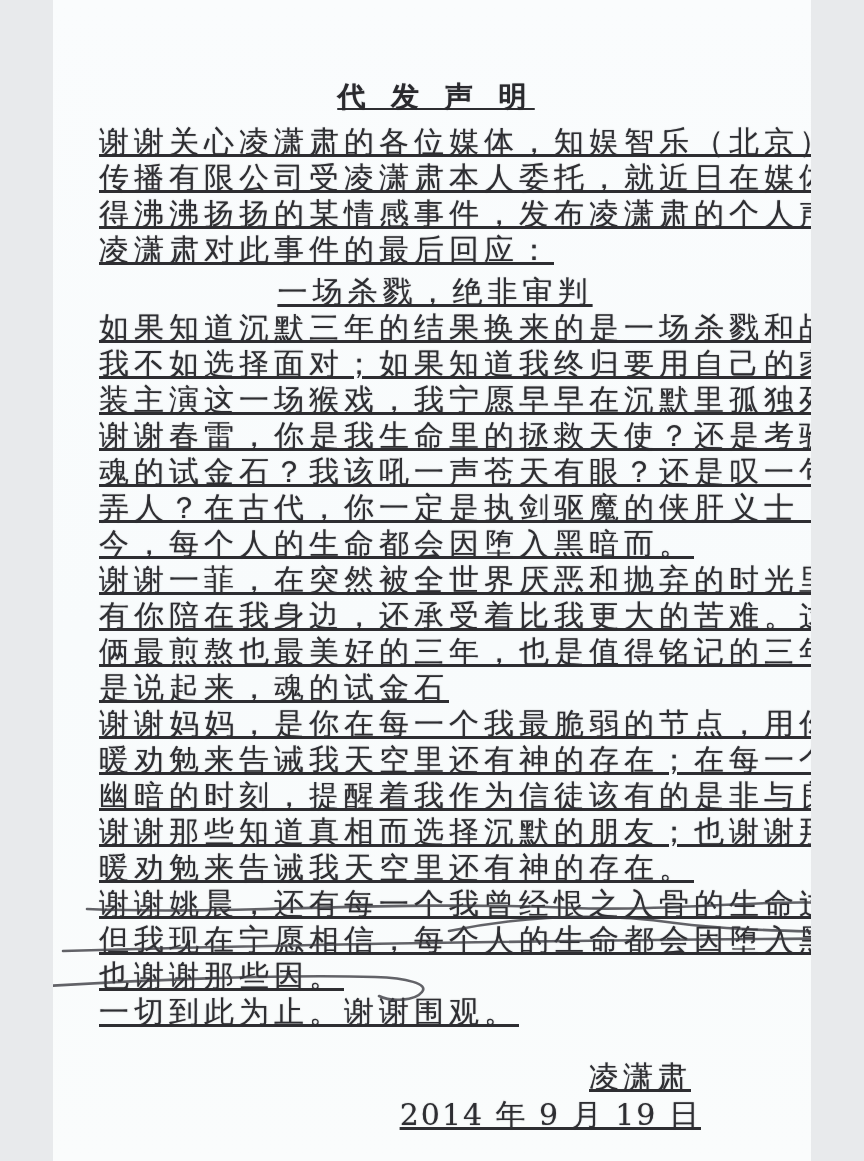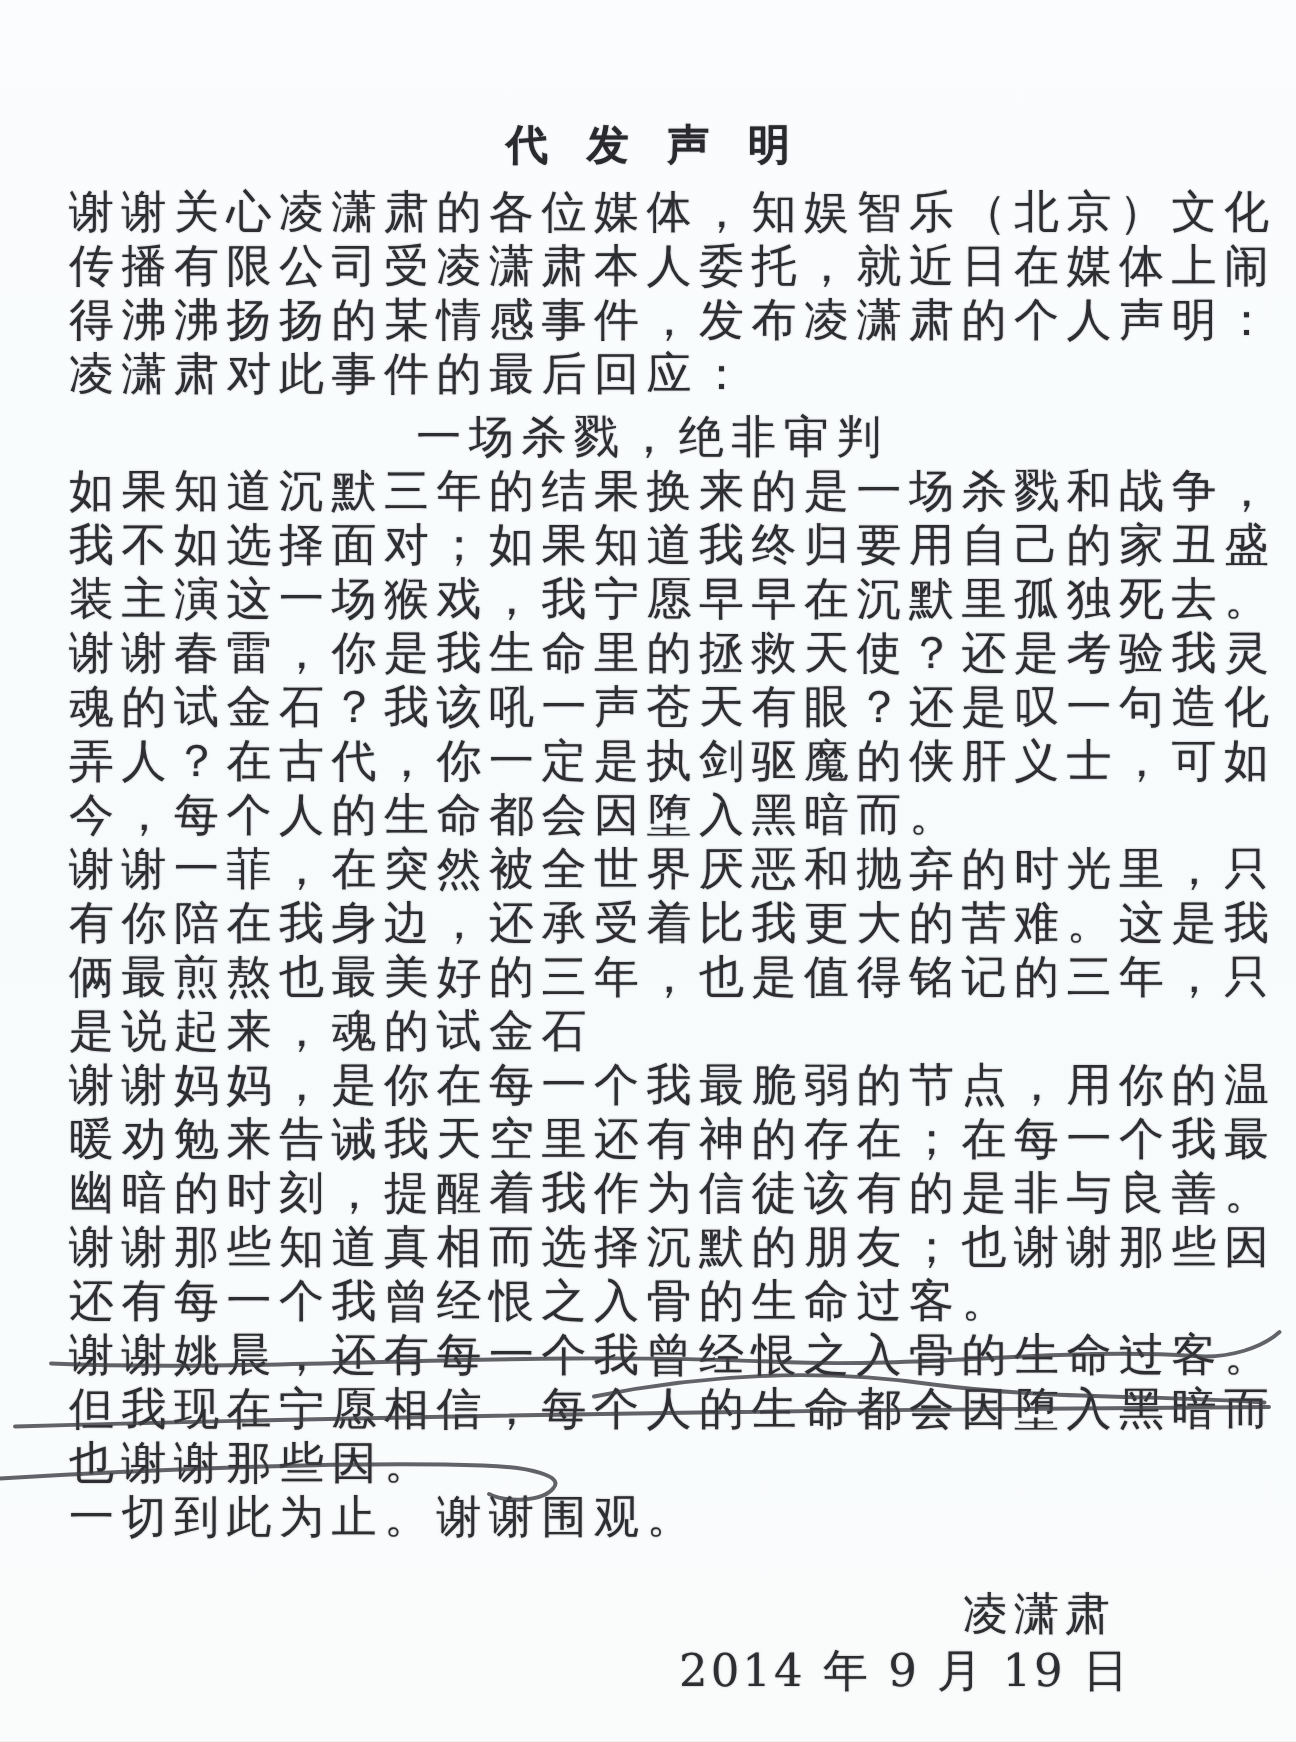--- a/index.html
+++ b/index.html
@@ -2,27 +2,28 @@
 <html><head>
 <meta charset="utf-8">
 <style>
   html, body {
     margin: 0;
     padding: 0;
     background: #e8eaec;
   }
   .page {
     position: relative;
-    width: 864px;
+    width: 758px;
     height: 1161px;
     margin: 0 auto;
     background: linear-gradient(180deg, #fafcfd 0%, #f8fbfc 55%, #fafcfc 100%);
     font-family: "DejaVu Serif", "Liberation Serif", serif;
     color: #2e2e32;
     overflow: hidden;
+    text-decoration: underline;
   }
   .doc-title {
     margin-top: 78px;
     text-align: center;
     font-size: 28px;
     font-weight: bold;
     letter-spacing: 8px;
     text-indent: 8px;
     color: #2a2a2e;
     text-shadow: 0 0 1px rgba(42,42,46,0.55);
@@ -102,21 +103,21 @@
     <div class="line">弄人？在古代，你一定是执剑驱魔的侠肝义士，可如</div>
     <div class="line">今，每个人的生命都会因堕入黑暗而。</div>
     <div class="line">谢谢一菲，在突然被全世界厌恶和抛弃的时光里，只</div>
     <div class="line">有你陪在我身边，还承受着比我更大的苦难。这是我</div>
     <div class="line">俩最煎熬也最美好的三年，也是值得铭记的三年，只</div>
     <div class="line">是说起来，魂的试金石</div>
     <div class="line">谢谢妈妈，是你在每一个我最脆弱的节点，用你的温</div>
     <div class="line">暖劝勉来告诫我天空里还有神的存在；在每一个我最</div>
     <div class="line">幽暗的时刻，提醒着我作为信徒该有的是非与良善。</div>
     <div class="line">谢谢那些知道真相而选择沉默的朋友；也谢谢那些因</div>
-    <div class="line">还有每一个我曾经恨之入骨的生命过客。</div>
+    <div class="line">暖劝勉来告诫我天空里还有神的存在。</div>
     <div class="line">谢谢姚晨，还有每一个我曾经恨之入骨的生命过客。</div>
     <div class="line">但我现在宁愿相信，每个人的生命都会因堕入黑暗而</div>
     <div class="line">也谢谢那些因。</div>
     <div class="line">一切到此为止。谢谢围观。</div>
   </div>
 
   <div class="sig-block">
     <div class="sig-name">凌潇肃</div>
     <div class="sig-date">2014 年 9 月 19 日</div>
   </div>

